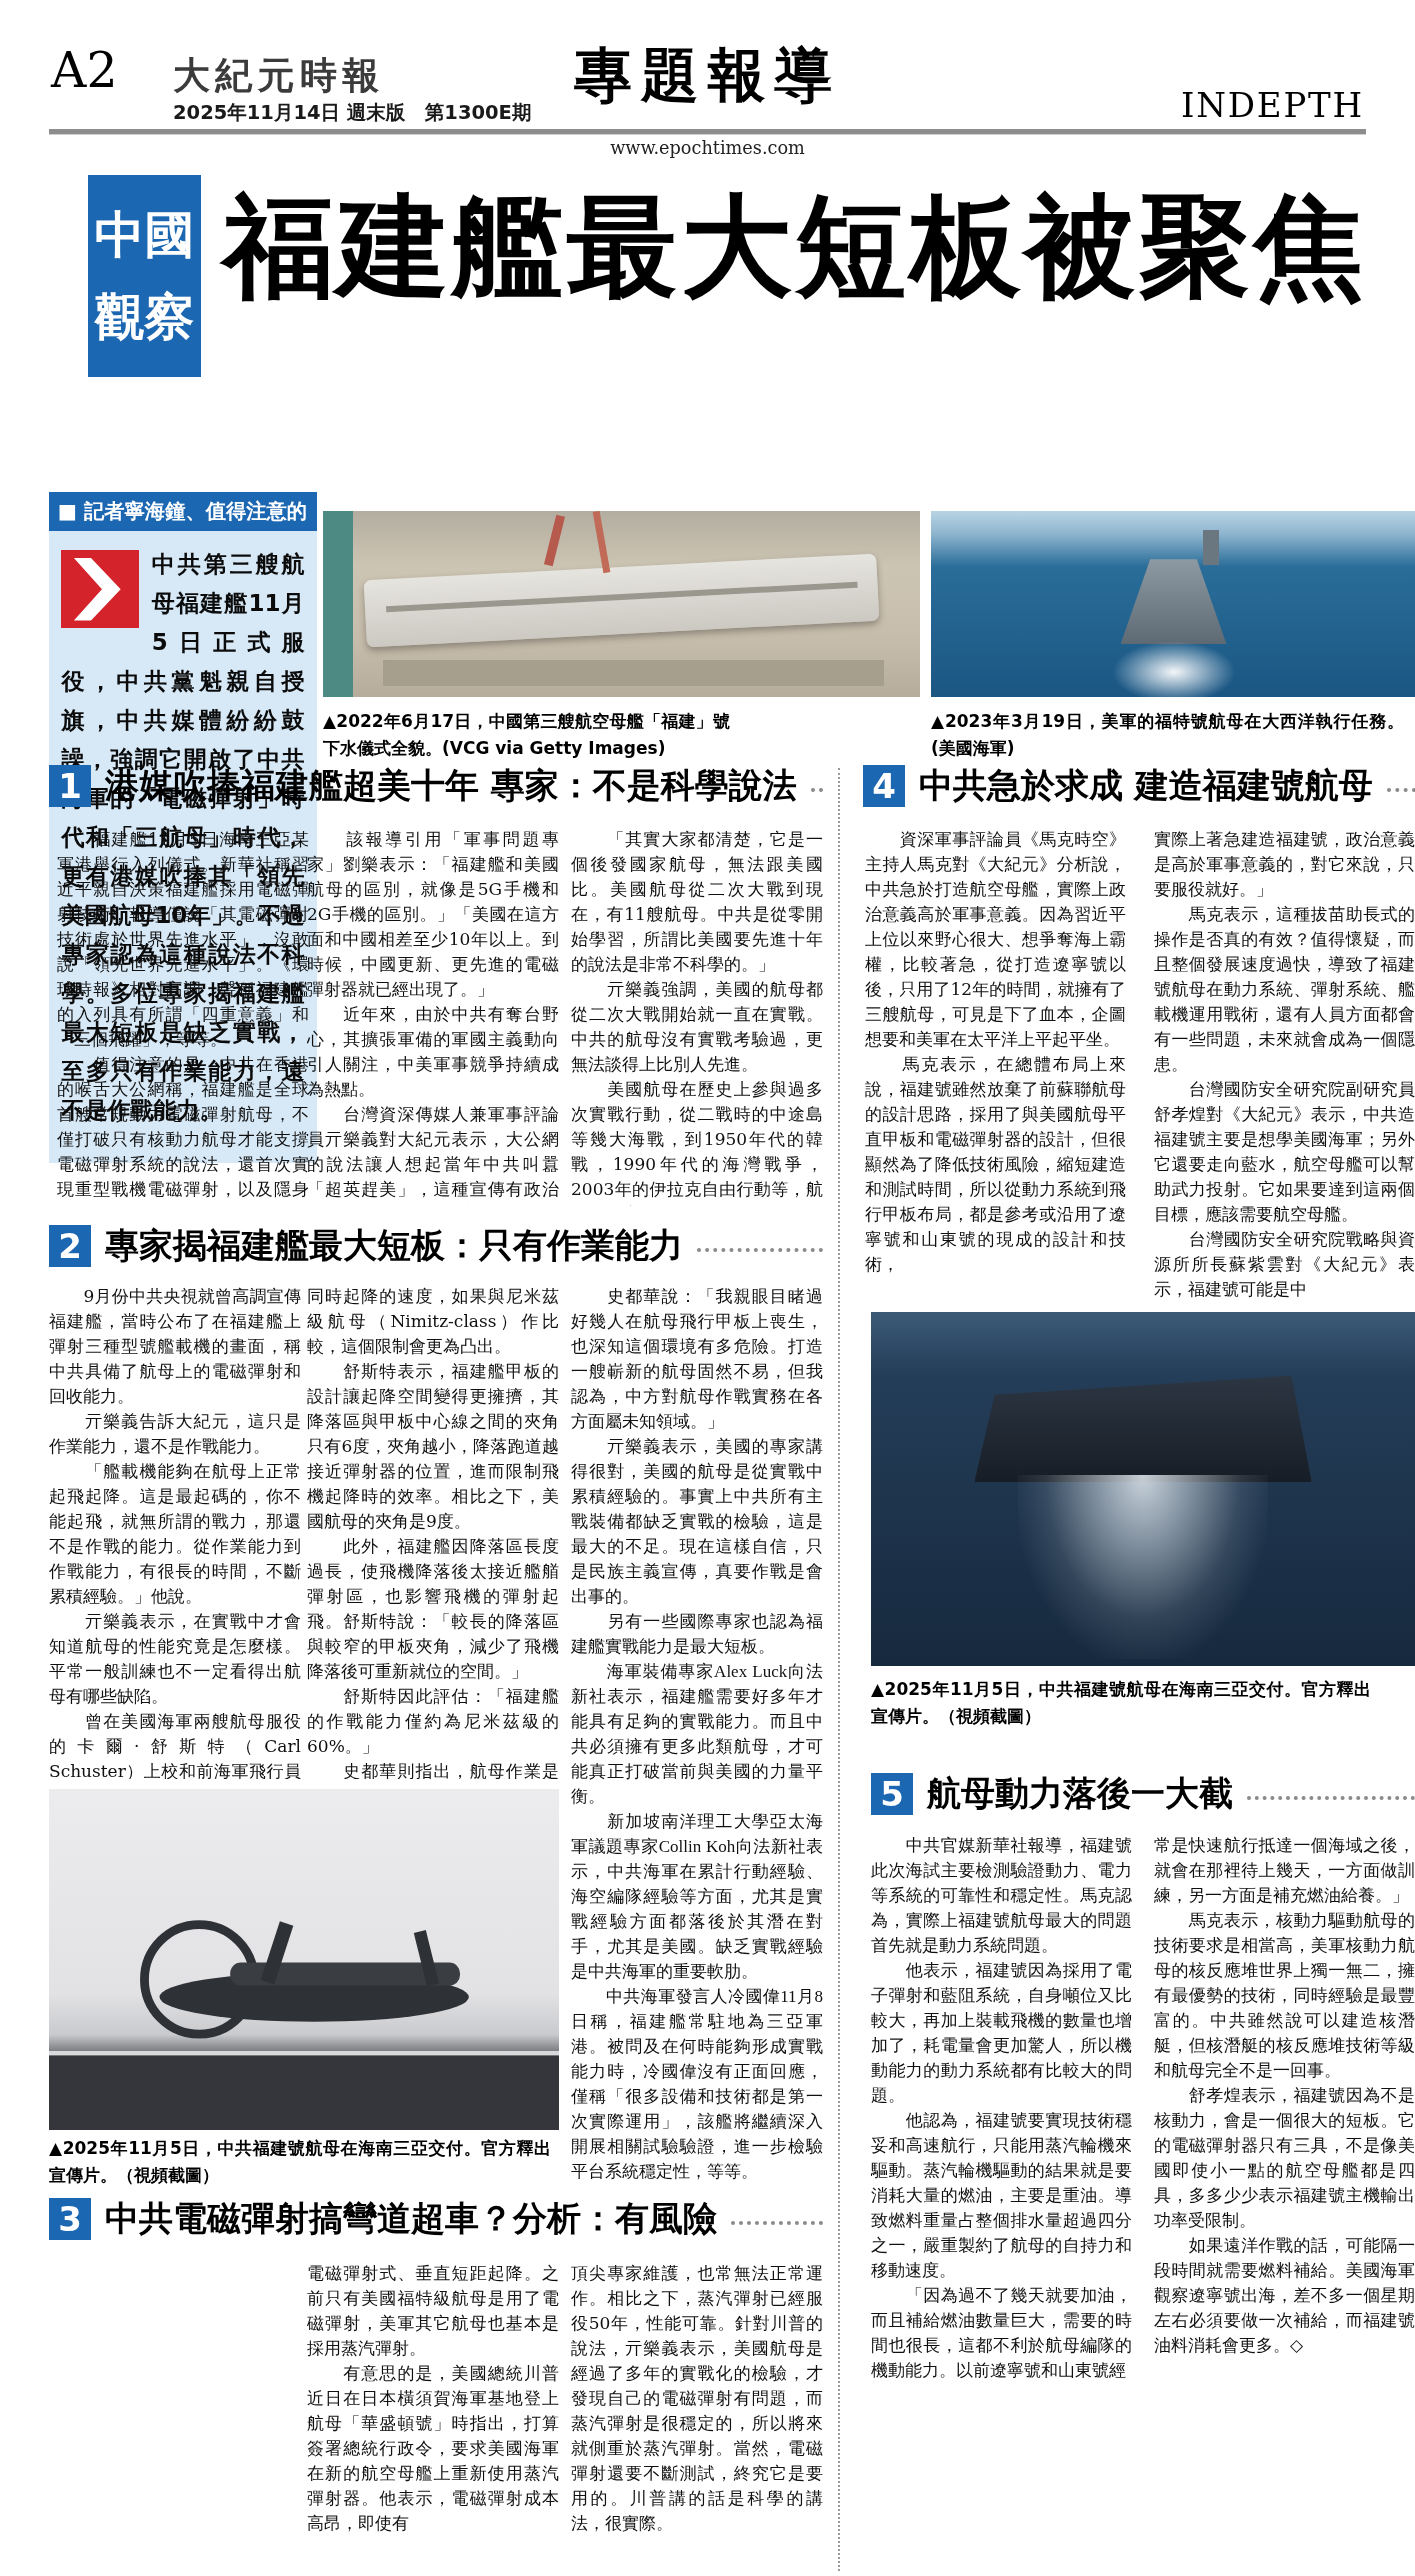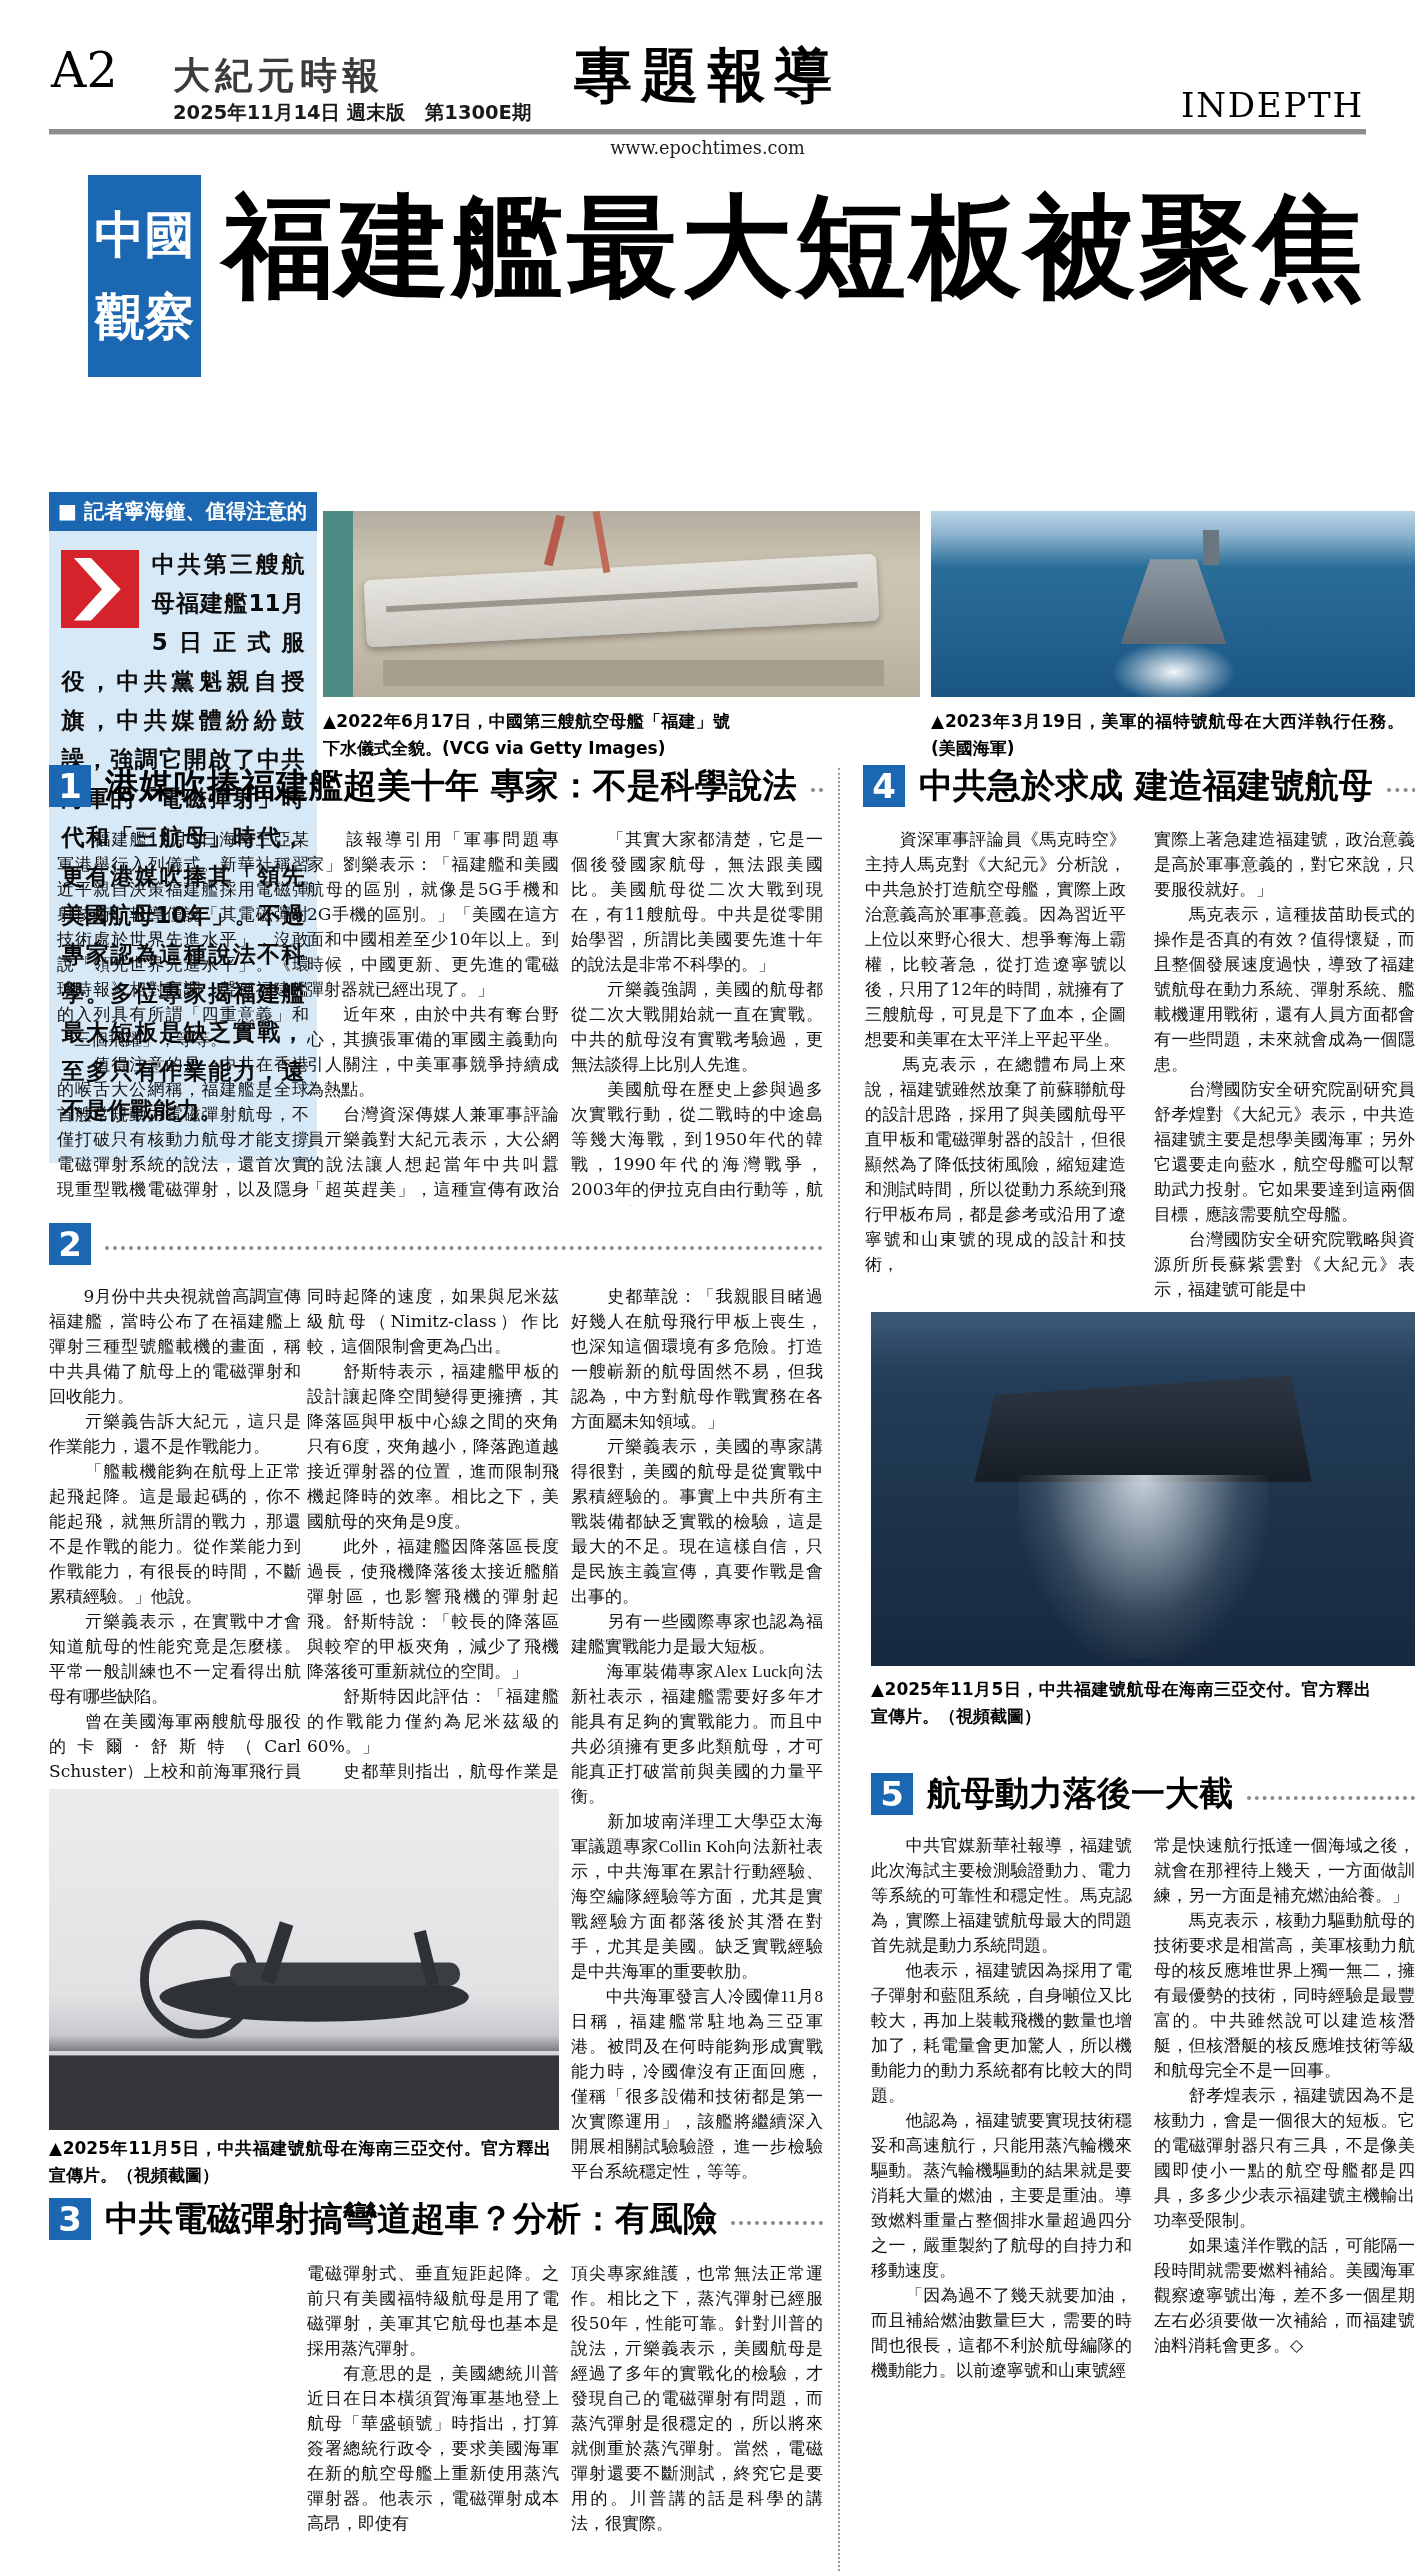--- a/index.html
+++ b/index.html
@@ -143,20 +143,21 @@
 　　值得注意的是，中共在香港的喉舌大公網稱，福建艦是全球首艘常規動力電磁彈射航母，不僅打破只有核動力航母才能支撐電磁彈射系統的說法，還首次實現重型戰機電磁彈射，以及隱身戰機電磁彈射。</div>
   <div class="col s1c2">　　該報導引用「軍事問題專家」劉樂表示：「福建艦和美國航母的區別，就像是5G手機和2G手機的區別。」「美國在這方面和中國相差至少10年以上。到時候，中國更新、更先進的電磁彈射器就已經出現了。」
 　　近年來，由於中共有奪台野心，其擴張軍備的軍國主義動向引人關注，中美軍事競爭持續成為熱點。
 　　台灣資深傳媒人兼軍事評論員亓樂義對大紀元表示，大公網的說法讓人想起當年中共叫囂「超英趕美」，這種宣傳有政治目的，但對中共也未必是好事。</div>
   <div class="col s1c3">　　「其實大家都清楚，它是一個後發國家航母，無法跟美國比。美國航母從二次大戰到現在，有11艘航母。中共是從零開始學習，所謂比美國要先進十年的說法是非常不科學的。」
 　　亓樂義強調，美國的航母都從二次大戰開始就一直在實戰。中共的航母沒有實戰考驗過，更無法談得上比別人先進。
 　　美國航母在歷史上參與過多次實戰行動，從二戰時的中途島等幾大海戰，到1950年代的韓戰，1990年代的海灣戰爭，2003年的伊拉克自由行動等，航母都是美國海軍投射空中力量的核心平台。</div>
 
   <div class="sec-head s2-head">
     <div class="sec-num">2</div>
+    <div class="sec-title">專家揭福建艦最大短板：只有作業能力</div>
     <div class="sec-leader"></div>
   </div>
   <div class="col s2c1">　　9月份中共央視就曾高調宣傳福建艦，當時公布了在福建艦上彈射三種型號艦載機的畫面，稱中共具備了航母上的電磁彈射和回收能力。
 　　亓樂義告訴大紀元，這只是作業能力，還不是作戰能力。
 　　「艦載機能夠在航母上正常起飛起降。這是最起碼的，你不能起飛，就無所謂的戰力，那還不是作戰的能力。從作業能力到作戰能力，有很長的時間，不斷累積經驗。」他說。
 　　亓樂義表示，在實戰中才會知道航母的性能究竟是怎麼樣。平常一般訓練也不一定看得出航母有哪些缺陷。
 　　曾在美國海軍兩艘航母服役的卡爾·舒斯特（Carl Schuster）上校和前海軍飛行員基斯·史都華（Keith Stewart）中校上月在檢視福建艦飛行甲板照片後一致指出，福建艦的飛行甲板設計局限了戰鬥機</div>
   <div class="col s2c2">同時起降的速度，如果與尼米茲級航母（Nimitz-class）作比較，這個限制會更為凸出。
 　　舒斯特表示，福建艦甲板的設計讓起降空間變得更擁擠，其降落區與甲板中心線之間的夾角只有6度，夾角越小，降落跑道越接近彈射器的位置，進而限制飛機起降時的效率。相比之下，美國航母的夾角是9度。
 　　此外，福建艦因降落區長度過長，使飛機降落後太接近艦艏彈射區，也影響飛機的彈射起飛。舒斯特說：「較長的降落區與較窄的甲板夾角，減少了飛機降落後可重新就位的空間。」

